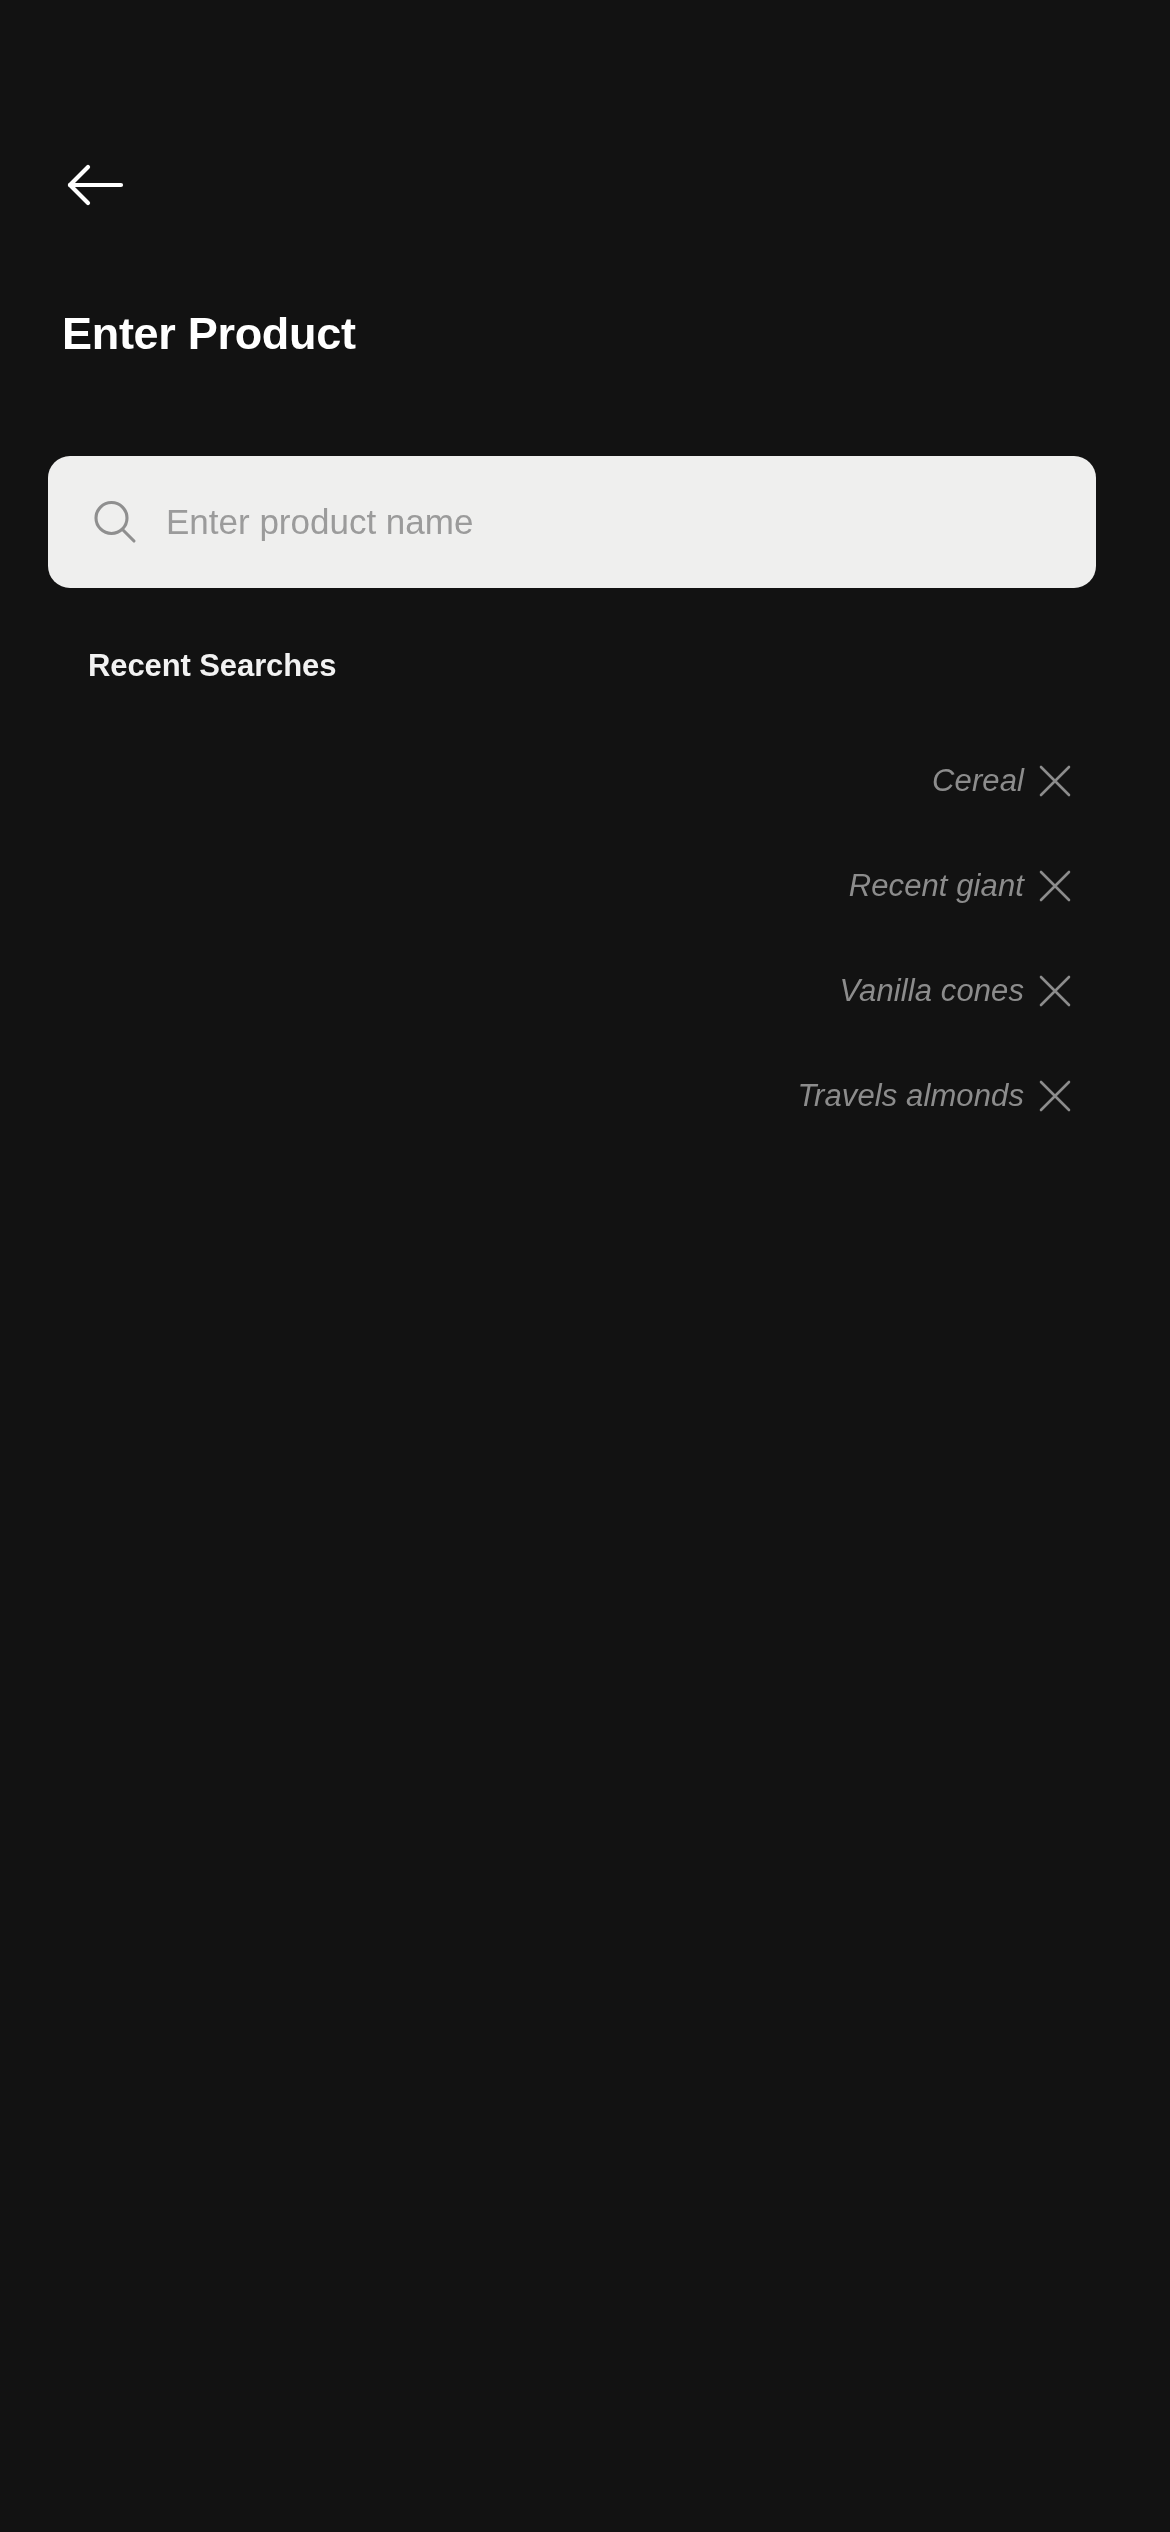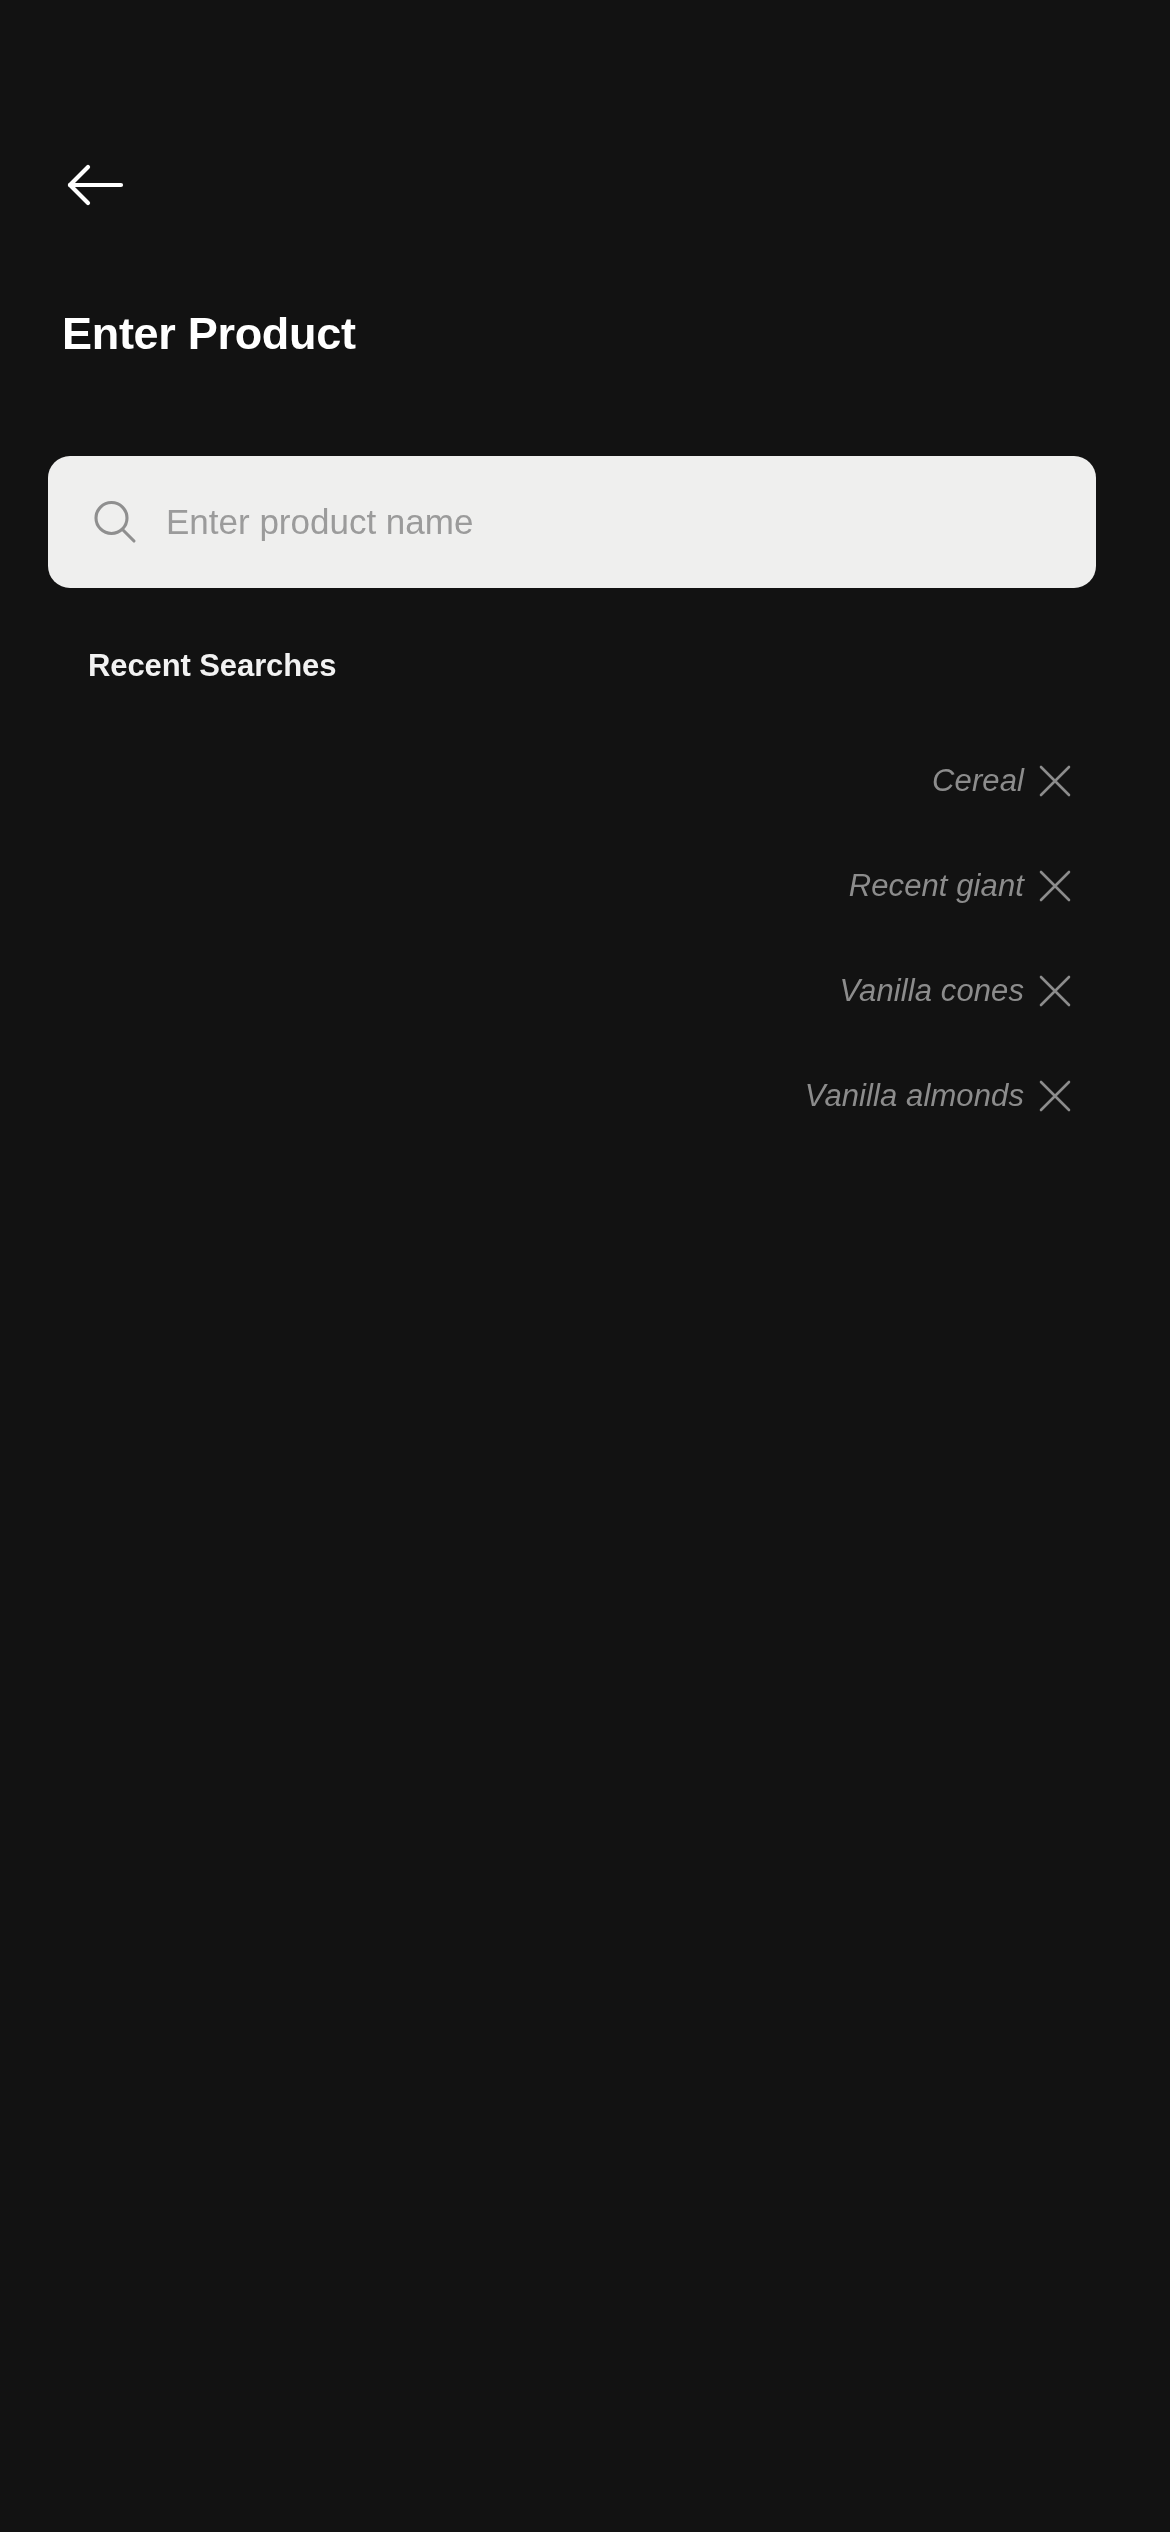--- a/index.html
+++ b/index.html
@@ -214,21 +214,21 @@
       <button class="remove-button" aria-label="Remove">
         <span>
           <svg class="close-icon" viewBox="0 0 34 34" fill="none" xmlns="http://www.w3.org/2000/svg" aria-hidden="true">
             <path d="M3 3 L31 31 M31 3 L3 31" stroke="#8c8c8c" stroke-width="2.6" stroke-linecap="round"></path>
           </svg>
         </span>
       </button>
     </li>
 
     <li class="recent-item">
-      <span class="recent-label">Vanilla almonds</span>
+      <span class="recent-label">Travels almonds</span>
       <button class="remove-button" aria-label="Remove">
         <span>
           <svg class="close-icon" viewBox="0 0 34 34" fill="none" xmlns="http://www.w3.org/2000/svg" aria-hidden="true">
             <path d="M3 3 L31 31 M31 3 L3 31" stroke="#8c8c8c" stroke-width="2.6" stroke-linecap="round"></path>
           </svg>
         </span>
       </button>
     </li>
 
   </ul>

